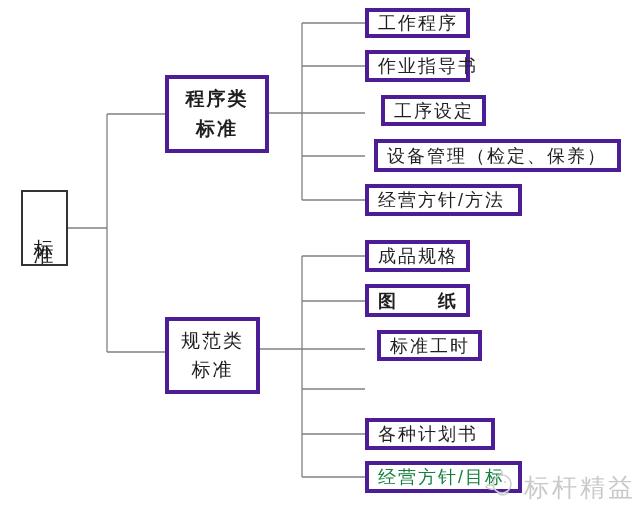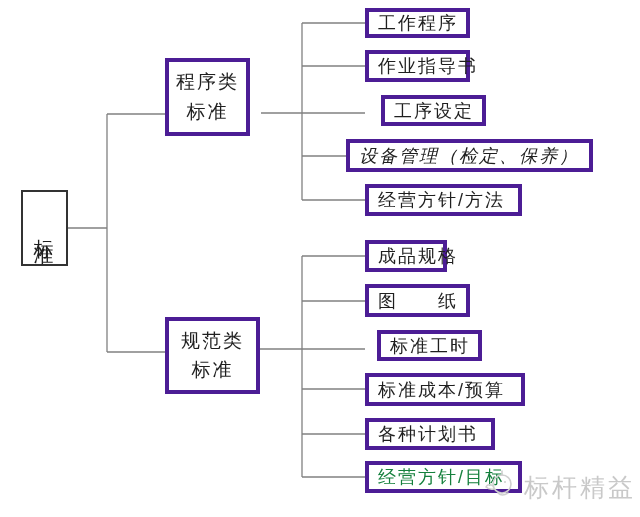--- a/index.html
+++ b/index.html
@@ -86,40 +86,39 @@
       <path d="M302 256 H365"></path>
       <path d="M302 301 H365"></path>
       <path d="M302 389 H365"></path>
       <path d="M302 434 H365"></path>
       <path d="M302 477 H365"></path>
     </g>
   </svg>
 
   <div class="node root" style="left:21px; top:190px; width:47px; height:76px;">标准</div>
 
-  <div class="node category" style="left:165px; top:58px; width:85px; height:78px;">
+  <div class="node category" style="left:165px; top:75px; width:104px; height:78px;font-weight:bold;">
     <span>程序类</span>
     <span>标准</span>
   </div>
 
   <div class="node category" style="left:165px; top:317px; width:95px; height:77px;">
     <span>规范类</span>
     <span>标准</span>
   </div>
 
   <div class="node leaf" style="left:365px; top:8px;  width:105px; height:30px;">工作程序</div>
   <div class="node leaf" style="left:365px; top:50px; width:105px; height:32px;">作业指导书</div>
   <div class="node leaf" style="left:365px; top:95px; width:105px; height:31px;margin-left:16px;">工序设定</div>
-  <div class="node leaf" style="left:346px; top:139px; width:247px; height:33px;font-style:italic;">设备管理（检定、保养）</div>
+  <div class="node leaf" style="left:374px; top:139px; width:247px; height:33px;">设备管理（检定、保养）</div>
   <div class="node leaf" style="left:365px; top:184px; width:157px; height:32px;">经营方针/方法</div>
 
-  <div class="node leaf" style="left:365px; top:240px; width:82px; height:32px;">成品规格</div>
-  <div class="node leaf" style="left:365px; top:284px; width:105px; height:33px;">图　　纸</div>
+  <div class="node leaf" style="left:365px; top:240px; width:105px; height:32px;">成品规格</div>
+  <div class="node leaf" style="left:365px; top:284px; width:105px; height:33px;font-weight:bold;">图　　纸</div>
   <div class="node leaf" style="left:365px; top:330px; width:105px; height:31px;margin-left:12px;">标准工时</div>
-  <div class="node leaf" style="left:365px; top:373px; width:160px; height:33px;">标准成本/预算</div>
   <div class="node leaf" style="left:365px; top:418px; width:130px; height:32px;">各种计划书</div>
   <div class="node leaf muted" style="left:365px; top:461px; width:157px; height:32px;">经营方针/目标</div>
 
   <div id="watermark">
     <span>
       <svg width="34" height="32" viewBox="0 0 34 32" xmlns="http://www.w3.org/2000/svg">
         <g stroke="#cfcfcf" stroke-width="1.6" fill="none" stroke-linecap="round">
           <circle cx="18" cy="15" r="9"></circle>
           <path d="M9.5 17 Q4 14 2 18 Q5 21 10 20"></path>
           <path d="M18 6 V2"></path>

